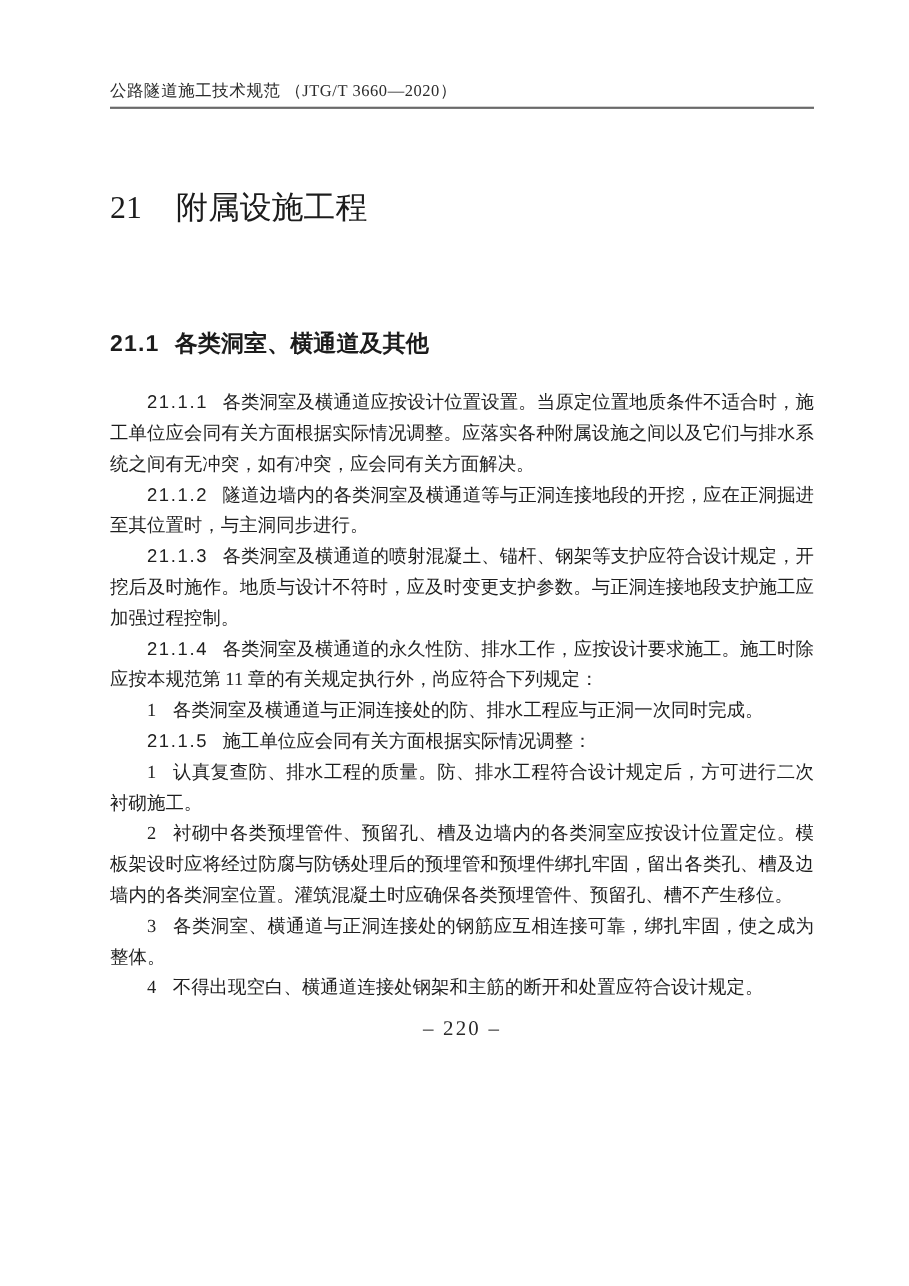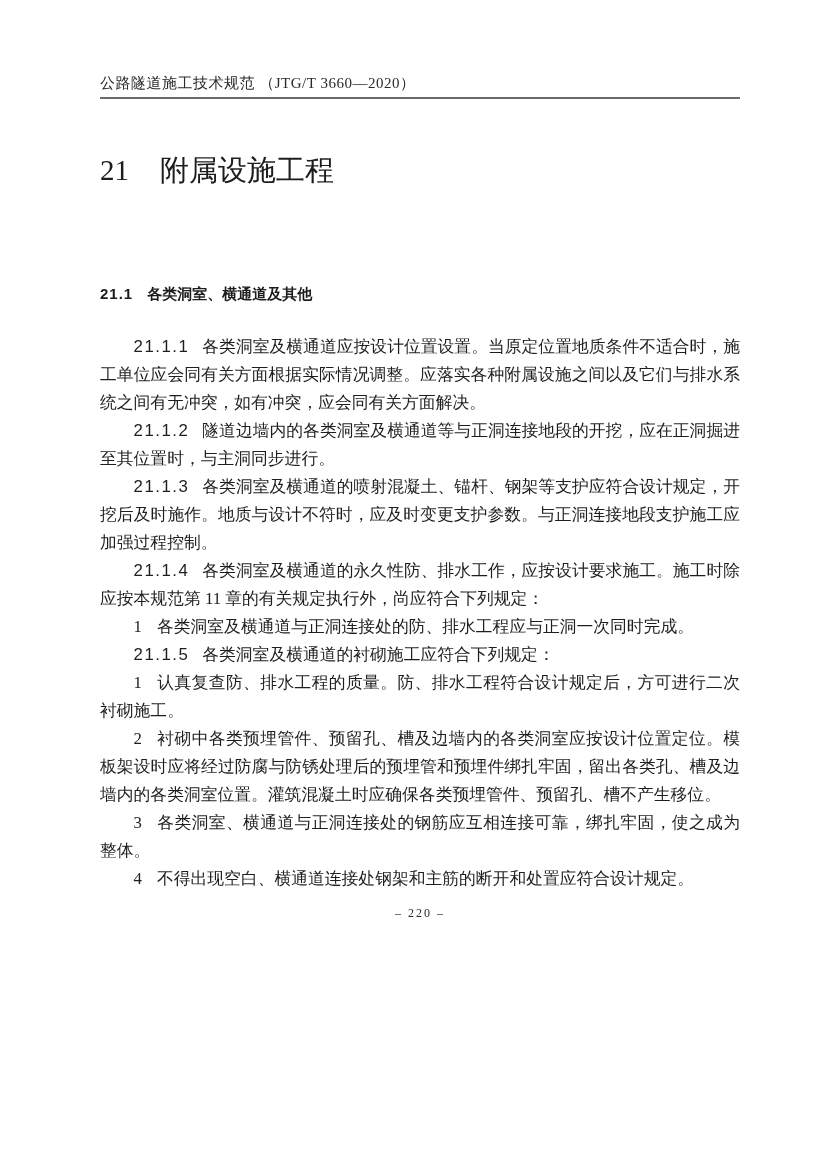--- a/index.html
+++ b/index.html
@@ -20,33 +20,33 @@
     letter-spacing: 0.5px;
     color: #2a2a2a;
   }
   .header-rule {
     border: none;
     border-top: 2px solid #6a6a6a;
     margin: 5px 0 0 0;
   }
   
   .chapter-heading {
-    margin-top: 54px;
+    margin-top: 73px;
     font-family: "Liberation Serif", "DejaVu Serif", serif;
     font-size: 29px;
     font-weight: normal;
     line-height: 34px;
     color: #1c1c1c;
   }
   .chapter-num { margin-right: 31px; }
   
   .section-heading {
     margin-top: 96px;
     font-family: "Liberation Sans", "DejaVu Sans", sans-serif;
-    font-size: 15px;
+    font-size: 21px;
     font-weight: bold;
     line-height: 22px;
     color: #1c1c1c;
   }
   .section-num { margin-right: 14px; letter-spacing: 1px; }
   
   .body-text p {
     margin: 0;
     font-family: "Liberation Serif", "DejaVu Serif", serif;
     font-size: 16.8px;
@@ -63,21 +63,21 @@
     letter-spacing: 1.5px;
     margin-right: 13px;
   }
   .item { margin-top: 3px; }
   .item-num { margin-right: 15px; }
   
   .page-footer {
     margin-top: 13px;
     text-align: center;
     font-family: "Liberation Serif", "DejaVu Serif", serif;
-    font-size: 12px;
+    font-size: 19px;
     letter-spacing: 2px;
     color: #2a2a2a;
   }
 </style>
 </head>
 <body>
 
 <div class="page">
 
   <div class="page-header">
@@ -93,21 +93,21 @@
 
     <p class="clause first"><span class="clause-num">21.1.1</span><span>各类洞室及横通道应按设计位置设置。当原定位置地质条件不适合时，施工单位应会同有关方面根据实际情况调整。应落实各种附属设施之间以及它们与排水系统之间有无冲突，如有冲突，应会同有关方面解决。</span></p>
 
     <p class="clause"><span class="clause-num">21.1.2</span><span>隧道边墙内的各类洞室及横通道等与正洞连接地段的开挖，应在正洞掘进至其位置时，与主洞同步进行。</span></p>
 
     <p class="clause"><span class="clause-num">21.1.3</span><span>各类洞室及横通道的喷射混凝土、锚杆、钢架等支护应符合设计规定，开挖后及时施作。地质与设计不符时，应及时变更支护参数。与正洞连接地段支护施工应加强过程控制。</span></p>
 
     <p class="clause"><span class="clause-num">21.1.4</span><span>各类洞室及横通道的永久性防、排水工作，应按设计要求施工。施工时除应按本规范第 11 章的有关规定执行外，尚应符合下列规定：</span></p>
     <p class="item"><span class="item-num">1</span><span>各类洞室及横通道与正洞连接处的防、排水工程应与正洞一次同时完成。</span></p>
 
-    <p class="clause"><span class="clause-num">21.1.5</span><span>各类洞室及横通道的衬砌施工应符合下列规定：</span></p>
+    <p class="clause"><span class="clause-num">21.1.5</span><span>施工单位应会同有关方面根据实际情况调整：</span></p>
     <p class="item"><span class="item-num">1</span><span>认真复查防、排水工程的质量。防、排水工程符合设计规定后，方可进行二次衬砌施工。</span></p>
     <p class="item"><span class="item-num">2</span><span>衬砌中各类预埋管件、预留孔、槽及边墙内的各类洞室应按设计位置定位。模板架设时应将经过防腐与防锈处理后的预埋管和预埋件绑扎牢固，留出各类孔、槽及边墙内的各类洞室位置。灌筑混凝土时应确保各类预埋管件、预留孔、槽不产生移位。</span></p>
     <p class="item"><span class="item-num">3</span><span>各类洞室、横通道与正洞连接处的钢筋应互相连接可靠，绑扎牢固，使之成为整体。</span></p>
     <p class="item"><span class="item-num">4</span><span>不得出现空白、横通道连接处钢架和主筋的断开和处置应符合设计规定。</span></p>
 
   </div>
 
   <div class="page-footer"><span>– 220 –</span></div>
 
 </div>

